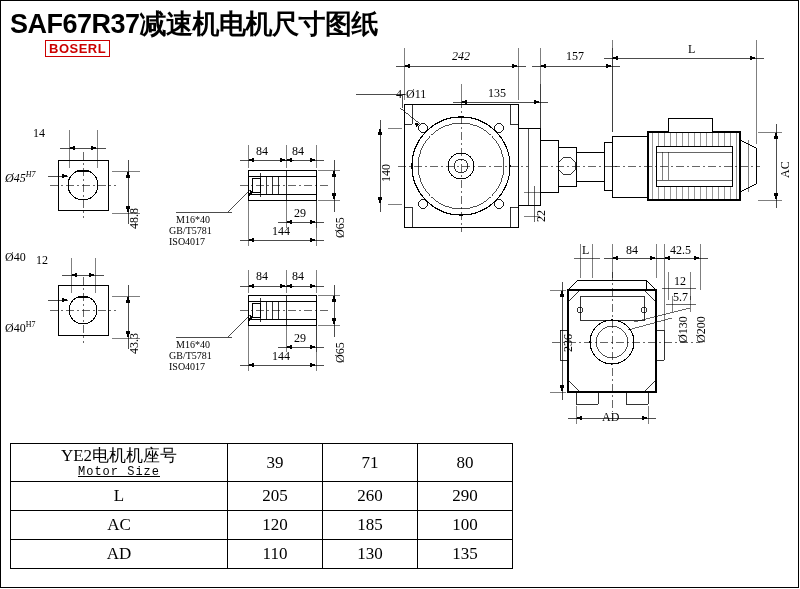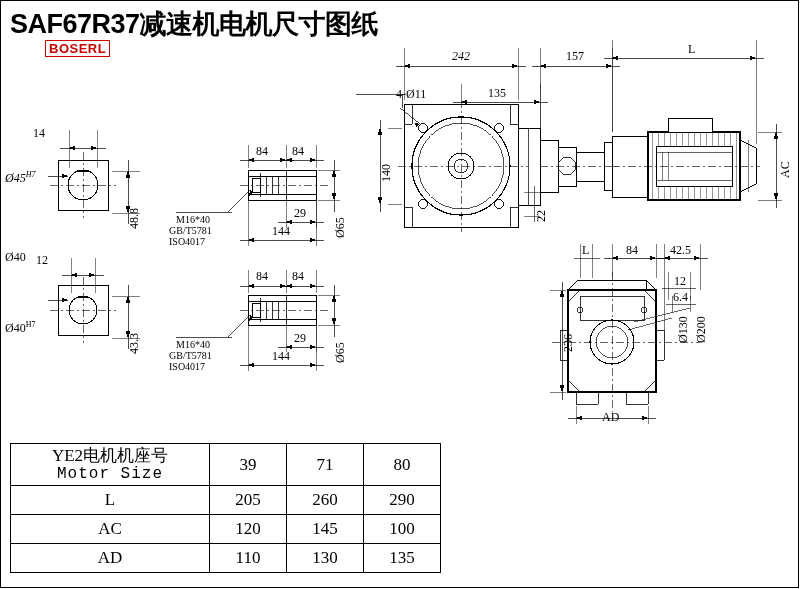--- a/index.html
+++ b/index.html
@@ -64,27 +64,27 @@
     position: absolute;
     left: 10px;
     top: 443px;
     border-collapse: collapse;
     font-family: "Liberation Serif", serif;
     font-size: 17px;
   }
   .tbl td {
     border: 1px solid #000;
     text-align: center;
-    padding: 2px 0;
+    padding: 2px 9px;
     height: 24px;
   }
   .tbl td.c0 { width: 198px; }
   .tbl td.c1, .tbl td.c2, .tbl td.c3 { width: 76px; }
   .tbl .hdr-cn { font-size: 17px; line-height: 19px; }
-  .tbl .hdr-en { font-family: "Liberation Mono", monospace; font-size: 16px; letter-spacing: 1px; }
+  .tbl .hdr-en { font-family: "Liberation Mono", monospace; font-size: 12px; letter-spacing: 1px; text-decoration: underline; }
 </style>
 </head>
 <body>
 
 <div id="page">
 
   <div id="page-border"></div>
 
   <div class="title">SAF67R37减速机电机尺寸图纸</div>
   <div class="logo">BOSERL</div>
@@ -407,21 +407,21 @@
   <div class="dim vert" style="left:379px; top:182px;">140</div>
   <div class="dim vert" style="left:534px; top:222px;">22</div>
   <div class="dim" style="left:566px; top:49px;">157</div>
   <div class="dim" style="left:688px; top:42px;">L</div>
   <div class="dim vert" style="left:778px; top:178px;">AC</div>
 
   <div class="dim" style="left:582px; top:243px;">L</div>
   <div class="dim" style="left:626px; top:243px;">84</div>
   <div class="dim" style="left:670px; top:243px;">42.5</div>
   <div class="dim" style="left:674px; top:274px;">12</div>
-  <div class="dim" style="left:673px; top:290px;">6.4</div>
+  <div class="dim" style="left:673px; top:290px;">5.7</div>
   <div class="dim vert" style="left:561px; top:352px;">236</div>
   <div class="dim vert" style="left:676px; top:343px;">Ø130</div>
   <div class="dim vert" style="left:694px; top:343px;">Ø200</div>
   <div class="dim" style="left:602px; top:410px;">AD</div>
 
   <table class="tbl">
     <tbody>
       <tr>
         <td class="c0">
           <div class="hdr-cn">YE2电机机座号</div>
@@ -433,21 +433,21 @@
       </tr>
       <tr>
         <td class="c0">L</td>
         <td class="c1">205</td>
         <td class="c2">260</td>
         <td class="c3">290</td>
       </tr>
       <tr>
         <td class="c0">AC</td>
         <td class="c1">120</td>
-        <td class="c2">145</td>
+        <td class="c2">185</td>
         <td class="c3">100</td>
       </tr>
       <tr>
         <td class="c0">AD</td>
         <td class="c1">110</td>
         <td class="c2">130</td>
         <td class="c3">135</td>
       </tr>
     </tbody>
   </table>

